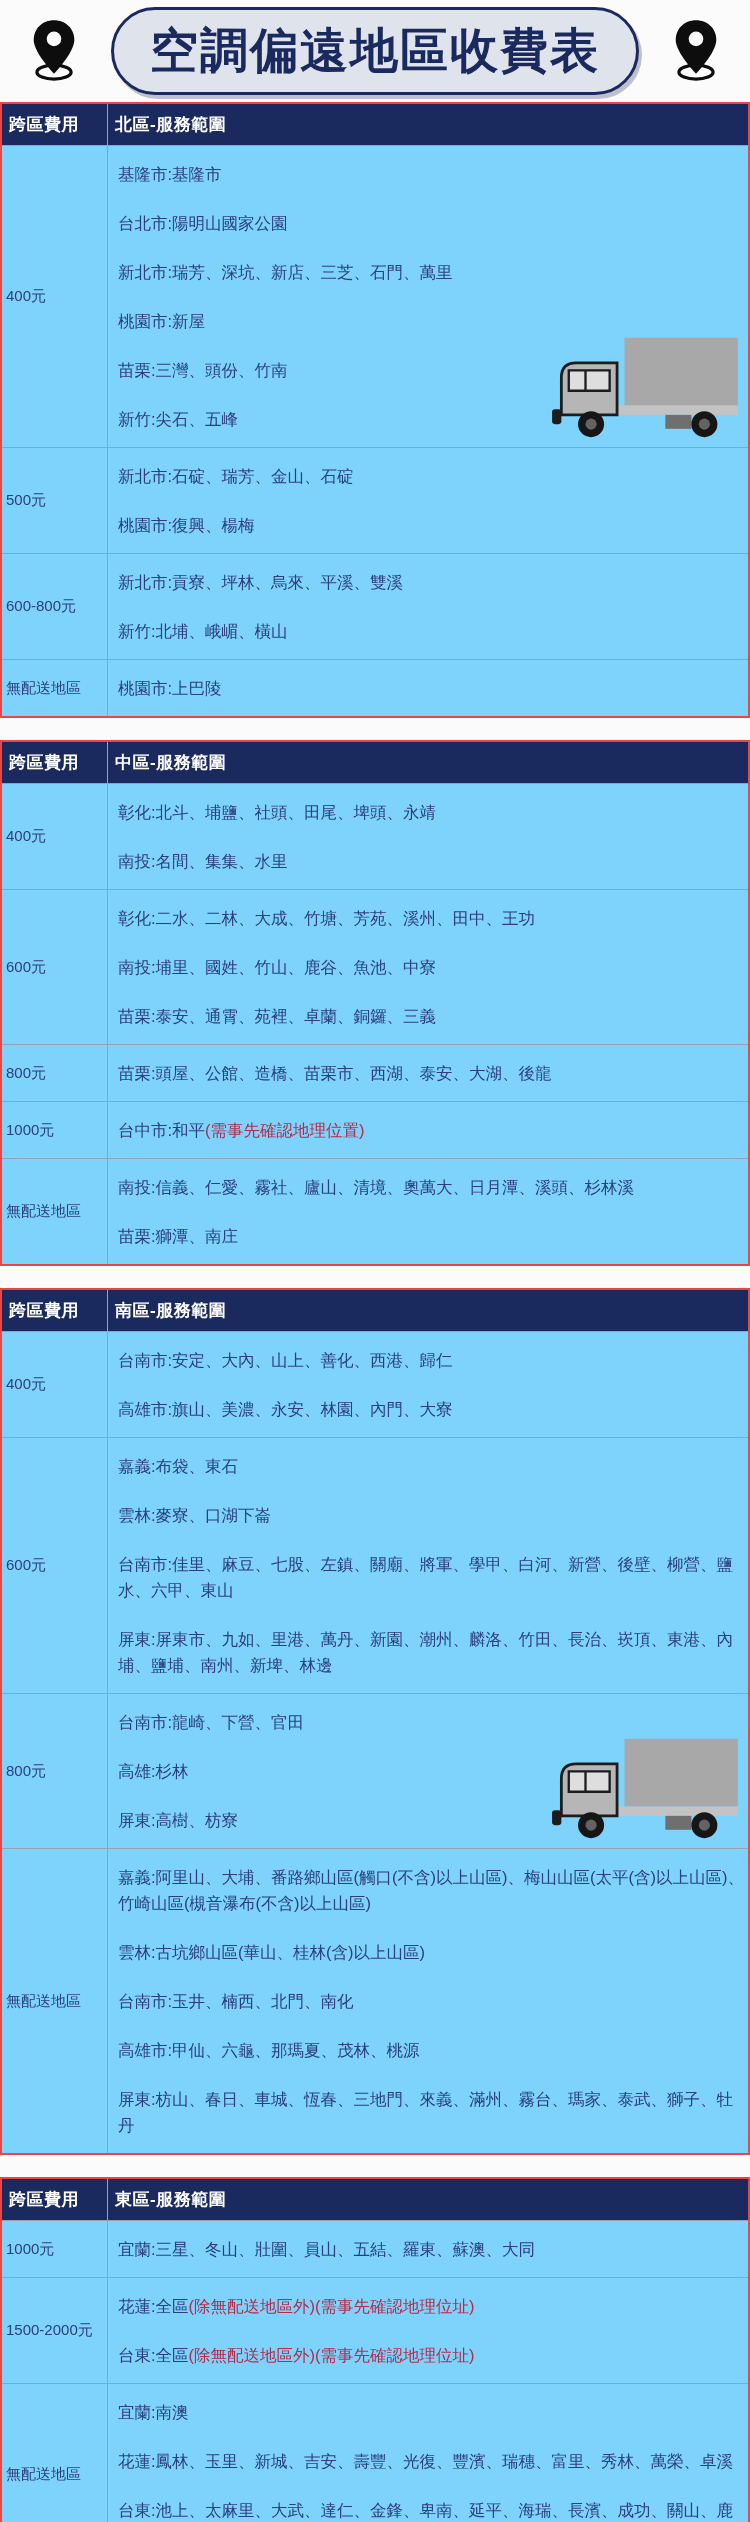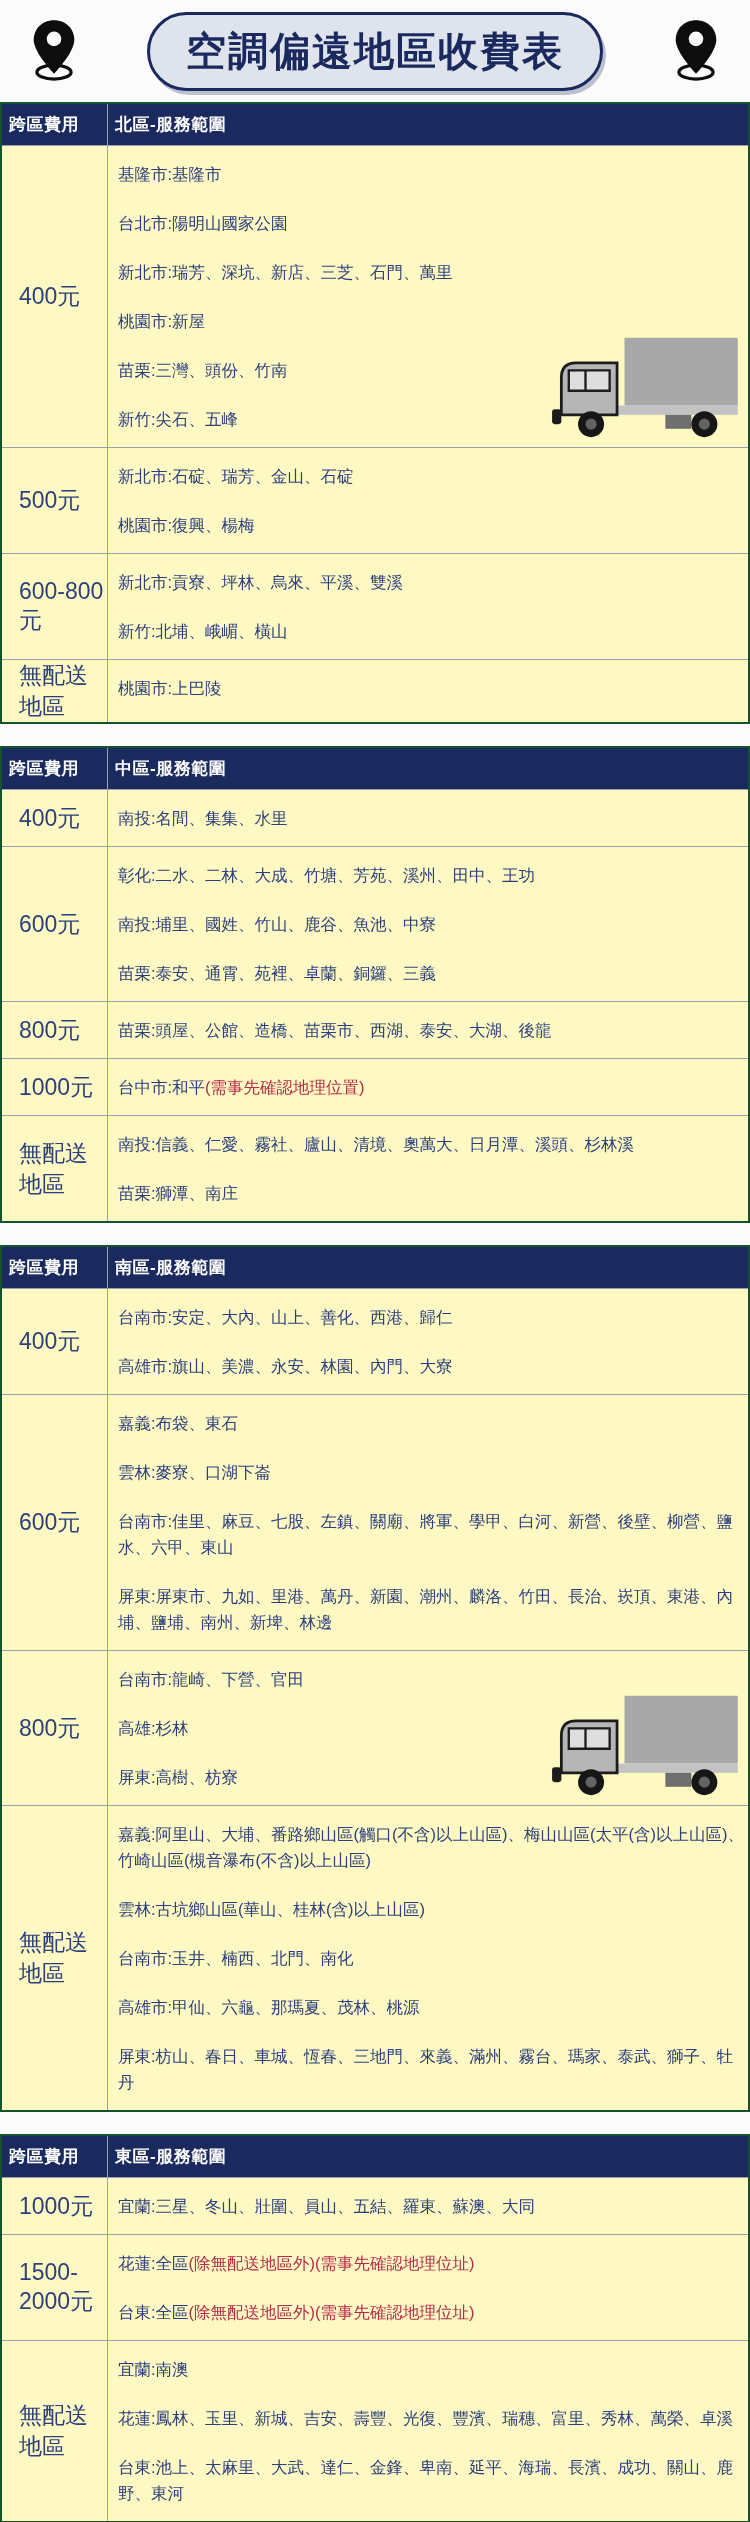--- a/index.html
+++ b/index.html
@@ -18,33 +18,33 @@
     padding:0 28px;
     box-sizing:border-box;
     background:#fbfbfb;
   }
   .pin-icon svg{display:block;}
   .title-pill{
     background:#dfe3ec;
     border:3px solid #1b2a5e;
     border-radius:48px;
     padding:9px 36px;
-    font-size:40px;
+    font-size:48px;
     font-weight:700;
     letter-spacing:2px;
     color:#1b2a5e;
     box-shadow:3px 4px 0 rgba(27,42,94,.28);
     white-space:nowrap;
   }
   
   .tables-host{padding:0;}
   .fee-table{
-    border:2px solid #14532d;
+    border:2px solid #ef4444;
     margin:0 0 22px 0;
-    background:#fef9c3;
+    background:#7dd3fc;
   }
   .fee-table:last-child{margin-bottom:0;}
   .t-head{
     display:grid;
     grid-template-columns:105px 1fr;
     background:#1a2a5e;
     color:#ffffff;
   }
   .t-head .cell{
     font-size:17px;
@@ -55,22 +55,22 @@
   .t-head .region-h{border-left:1px solid #9aa2b6;}
   .t-row{
     display:grid;
     grid-template-columns:105px 1fr;
     border-top:1px solid #98a0b5;
   }
   .t-row:first-of-type{border-top:none;}
   .fee-cell{
     display:flex;
     align-items:center;
-    padding-left:17px;
-    font-size:23px;
+    padding-left:4px;
+    font-size:15px;
     color:#2b3f7d;
   }
   .content-cell{
     border-left:1px solid #98a0b5;
     padding:2px 0 2px 7px;
     position:relative;
   }
   .area-line{
     margin:3px;
     padding:10px 0;
@@ -172,20 +172,21 @@
       </div>
     </section>
     <section class="fee-table">
       <div class="t-head">
         <div class="cell fee-h">跨區費用</div>
         <div class="cell region-h">中區-服務範圍</div>
       </div>
       <div class="t-row">
         <div class="fee-cell">400元</div>
         <div class="content-cell">
+          <p class="area-line"><span>彰化:北斗、埔鹽、社頭、田尾、埤頭、永靖</span></p>
           <p class="area-line"><span>南投:名間、集集、水里</span></p>
         </div>
       </div>
       <div class="t-row">
         <div class="fee-cell">600元</div>
         <div class="content-cell">
           <p class="area-line"><span>彰化:二水、二林、大成、竹塘、芳苑、溪州、田中、王功</span></p>
           <p class="area-line"><span>南投:埔里、國姓、竹山、鹿谷、魚池、中寮</span></p>
           <p class="area-line"><span>苗栗:泰安、通霄、苑裡、卓蘭、銅鑼、三義</span></p>
         </div>

